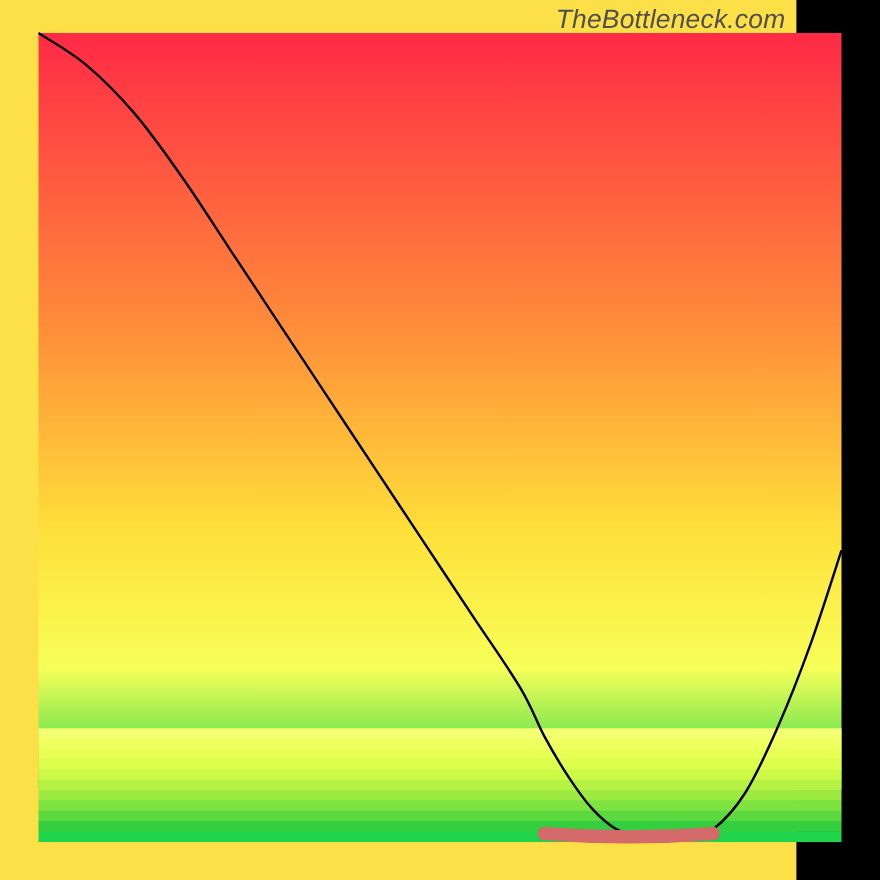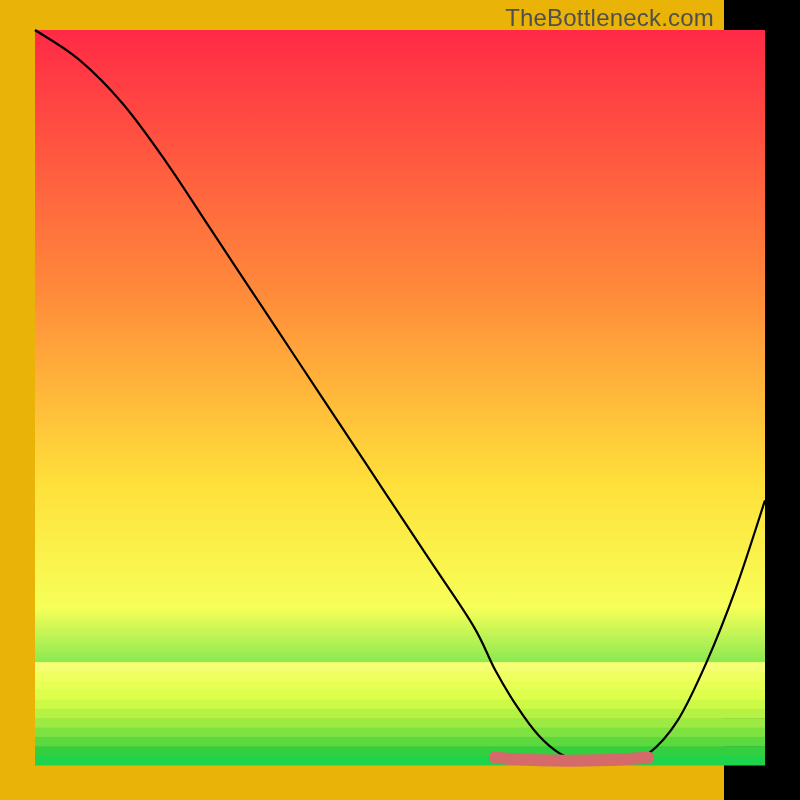--- a/index.html
+++ b/index.html
@@ -8,21 +8,22 @@
     width: 800px;
     height: 800px;
     background: #000;
     font-family: Arial, Helvetica, sans-serif;
     overflow: hidden;
   }
   .frame {
     position: relative;
     width: 724px;
     height: 800px;
-    background: #eab308;
+    background: #fde047;
+    font-style: italic;
   }
   .watermark {
     position: absolute;
     top: 4px;
     right: 10px;
     color: #4f4f4f;
     font-size: 24px;
     font-weight: 400;
     letter-spacing: 0.2px;
     z-index: 40;

